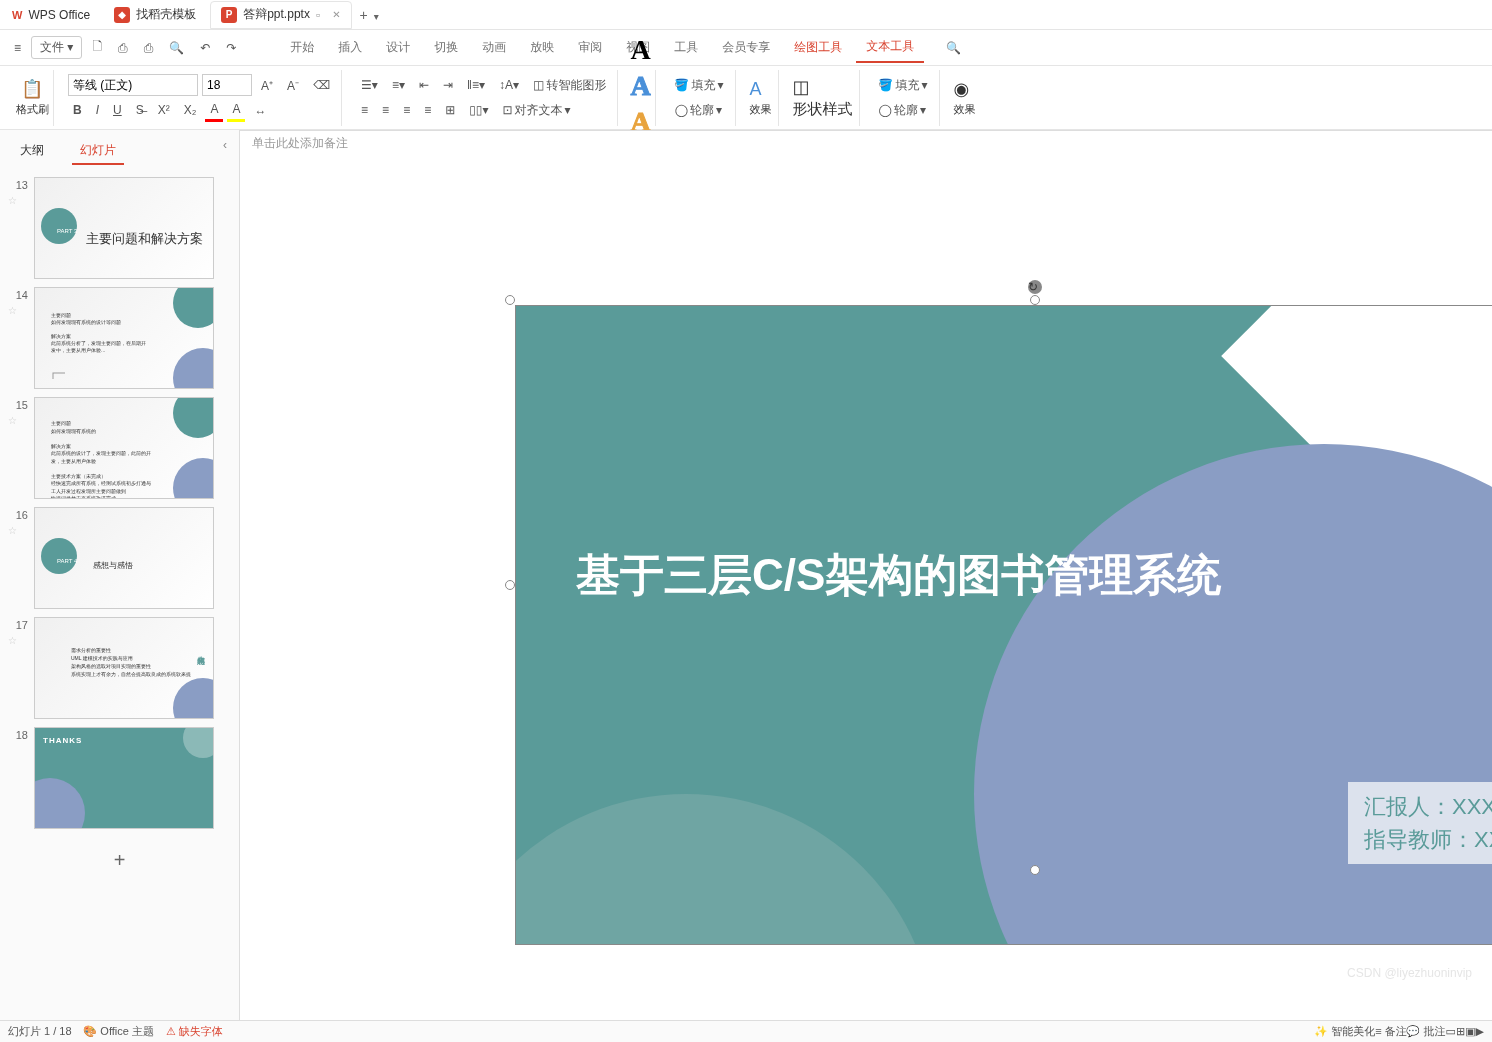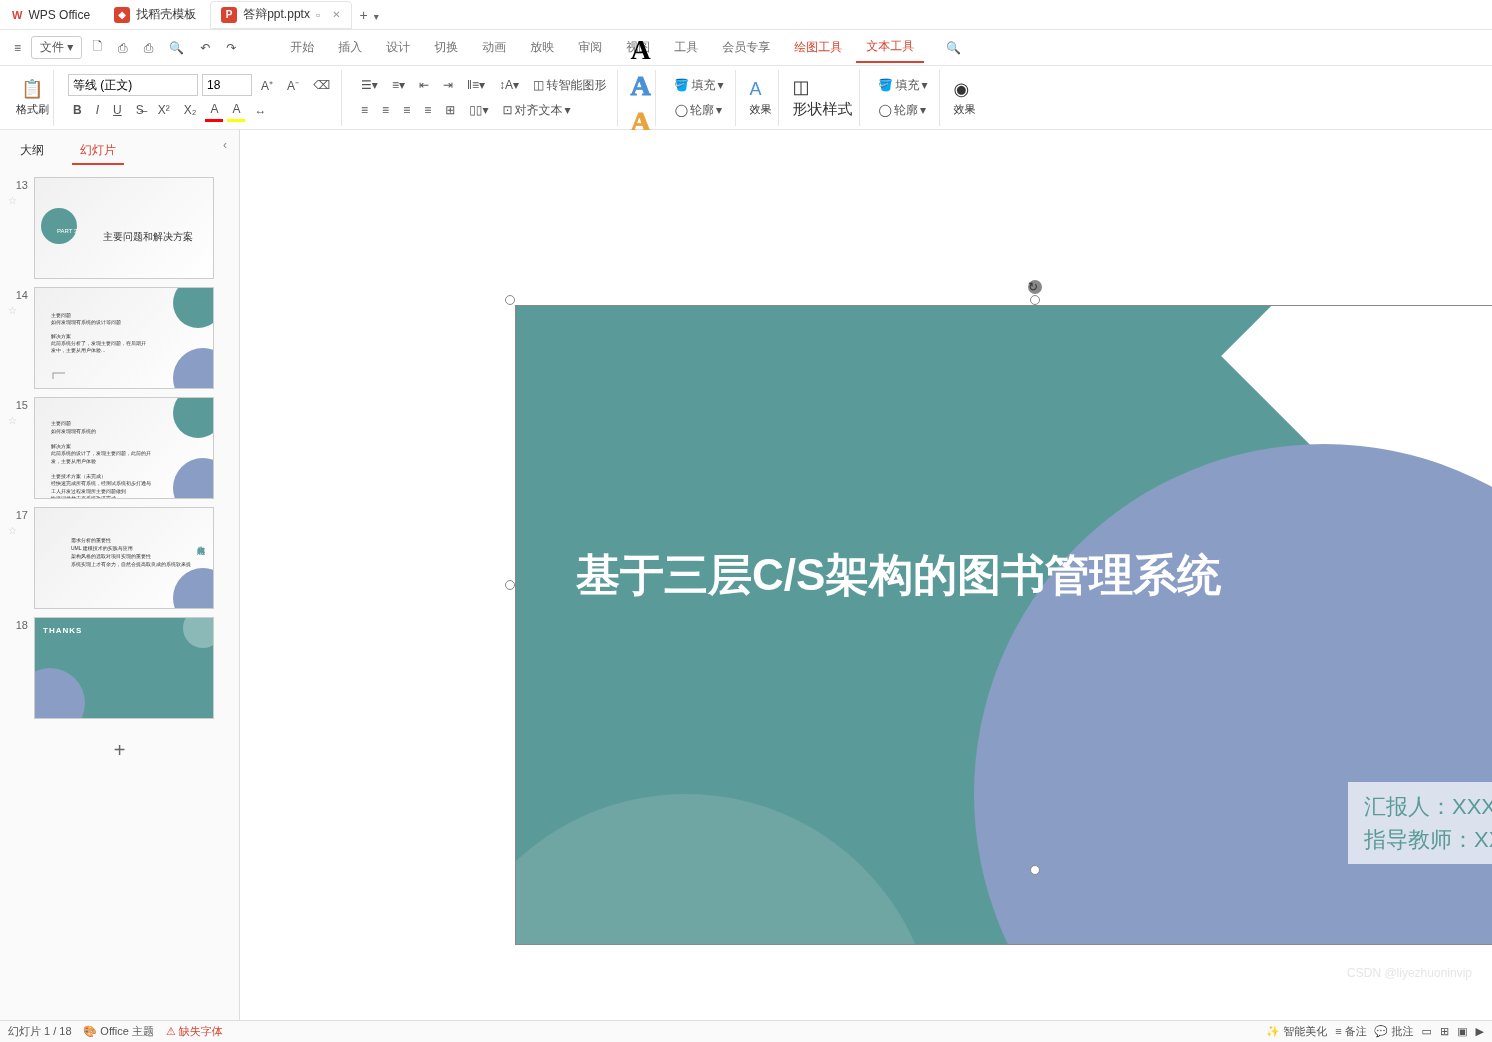--- a/index.html
+++ b/index.html
@@ -51,21 +51,21 @@
 .slide-teal-circle{position:absolute;left:-80px;bottom:-350px;width:500px;height:500px;border-radius:50%;background:#6fa5a3;}
 .slide-year{position:absolute;left:60px;top:120px;font-size:72px;font-weight:900;color:#fff;font-family:Impact,sans-serif;letter-spacing:2px;}
 .slide-title{position:absolute;left:60px;top:240px;font-size:44px;font-weight:bold;color:#fff;}
 .slide-title .cs{font-weight:900;}
 .slide-info{position:absolute;right:20px;bottom:80px;background:rgba(255,255,255,0.7);padding:8px 16px;font-size:22px;color:#5a9b99;line-height:1.5;}
 .sel-handles{position:absolute;left:270px;top:170px;width:1050px;height:570px;pointer-events:none;}
 .handle{position:absolute;width:10px;height:10px;background:#fff;border:1px solid #888;border-radius:50%;}
 .rot-handle{position:absolute;left:50%;top:-20px;width:14px;height:14px;background:#888;border-radius:50%;transform:translateX(-50%);}
 .notes{height:26px;border-top:1px solid #ddd;padding:4px 12px;color:#999;font-size:12px;}
 .statusbar{height:22px;border-top:1px solid #ddd;display:flex;align-items:center;padding:0 8px;gap:12px;font-size:11px;color:#555;background:#fafafa;}
-.status-right{margin-left:auto;display:flex;gap:8px;align-items:center;text-align:center;}
+.status-right{margin-left:auto;display:flex;gap:0;align-items:center;text-align:center;}
 .watermark{position:absolute;right:20px;bottom:40px;color:#ccc;font-size:12px;opacity:0.5;}
 svg{width:14px;height:14px;}
 </style>
 </head>
 <body>
 
 <div class="titlebar">
   <div class="app-tab">
     <span class="wps-logo">W</span>
     <span>WPS Office</span>
@@ -209,21 +209,21 @@
 
       <div class="thumb-item">
         <div>
             <div class="thumb-num">13</div>
             <div class="thumb-star">☆</div>
           </div>
         <div class="thumb">
           <div class="thumb-bg"></div>
           <div class="thumb-circle" style="left:6px;top:30px;width:36px;height:36px;background:#5a9b99"></div>
           <div class="thumb-content" style="left:14px;top:42px;color:#fff;font-size:6px">PART 3</div>
-          <div class="thumb-content" style="left:60px;top:44px;font-size:10px">主要问题和解决方案</div>
+          <div class="thumb-content" style="left:43px;top:44px;font-size:13px">主要问题和解决方案</div>
         </div>
       </div>
 
       <div class="thumb-item">
         <div>
             <div class="thumb-num">14</div>
             <div class="thumb-star">☆</div>
           </div>
         <div class="thumb">
           <div class="thumb-bg"></div>
@@ -245,20 +245,32 @@
             <div class="thumb-star">☆</div>
           </div>
         <div class="thumb">
           <div class="thumb-bg"></div>
           <div class="thumb-circle" style="right:-10px;top:-10px;width:50px;height:50px;background:#5a9b99"></div>
           <div class="thumb-circle" style="right:-20px;bottom:-20px;width:60px;height:60px;background:#8a9dc4"></div>
           <div class="thumb-content" style="top:14px;left:8px;font-size:5px;line-height:1.5">主要问题<br>如何发现现有系统的<br><br>解决方案<br>此前系统的设计了，发现主要问题，此前的开<br>发，主要从用户体验<br><br>主要技术方案（未完成）<br>经快速完成所有系统，经测试系统初步打通与<br>工人开发过程发现所主要问题做到<br>快速记录并未来系统改进完成</div>
         </div>
       </div>
 
+      <div class="thumb-item">
+        <div>
+            <div class="thumb-num">16</div>
+            <div class="thumb-star">☆</div>
+          </div>
+        <div class="thumb">
+          <div class="thumb-bg"></div>
+          <div class="thumb-circle" style="left:6px;top:30px;width:36px;height:36px;background:#5a9b99"></div>
+          <div class="thumb-content" style="left:14px;top:42px;color:#fff;font-size:6px">PART 4</div>
+          <div class="thumb-content" style="left:50px;top:44px;font-size:8px">感想与感悟</div>
+        </div>
+      </div>
 
       <div class="thumb-item">
         <div>
             <div class="thumb-num">17</div>
             <div class="thumb-star">☆</div>
           </div>
         <div class="thumb">
           <div class="thumb-bg"></div>
           <div class="thumb-circle" style="right:-20px;bottom:-20px;width:60px;height:60px;background:#8a9dc4"></div>
           <div class="thumb-content" style="left:4px;top:24px;writing-mode:vertical-rl;font-size:8px;color:#5a9b99">感想与体会</div>
@@ -297,20 +309,21 @@
       </div>
 
       <div class="sel-handles">
         <div class="rot-handle">↻</div>
         <div class="handle" style="left:-5px;top:-5px"></div>
         <div class="handle" style="left:50%;top:-5px;margin-left:-5px"></div>
         <div class="handle" style="left:-5px;top:50%;margin-top:-5px"></div>
         <div class="handle" style="left:50%;bottom:-5px;margin-left:-5px"></div>
       </div>
     </div>
+    <div class="notes"><span>单击此处添加备注</span></div>
     <div class="watermark">CSDN @liyezhuoninvip</div>
   </div>
 </div>
 
 <div class="statusbar">
   <span>幻灯片 1 / 18</span>
   <span>🎨 <span>Office 主题</span></span>
   <span style="color:#d94430">⚠ <span>缺失字体</span></span>
   <div class="status-right">
     <span>✨ <span>智能美化</span></span>

